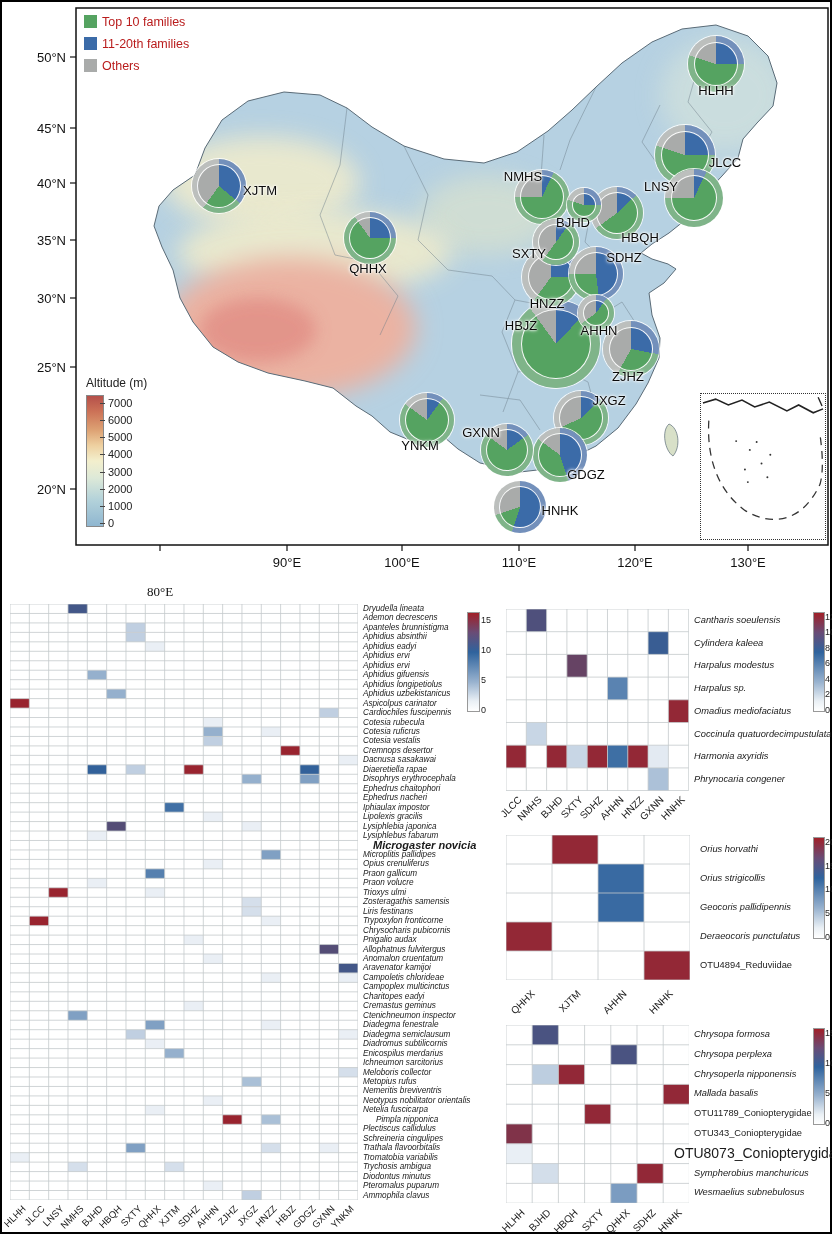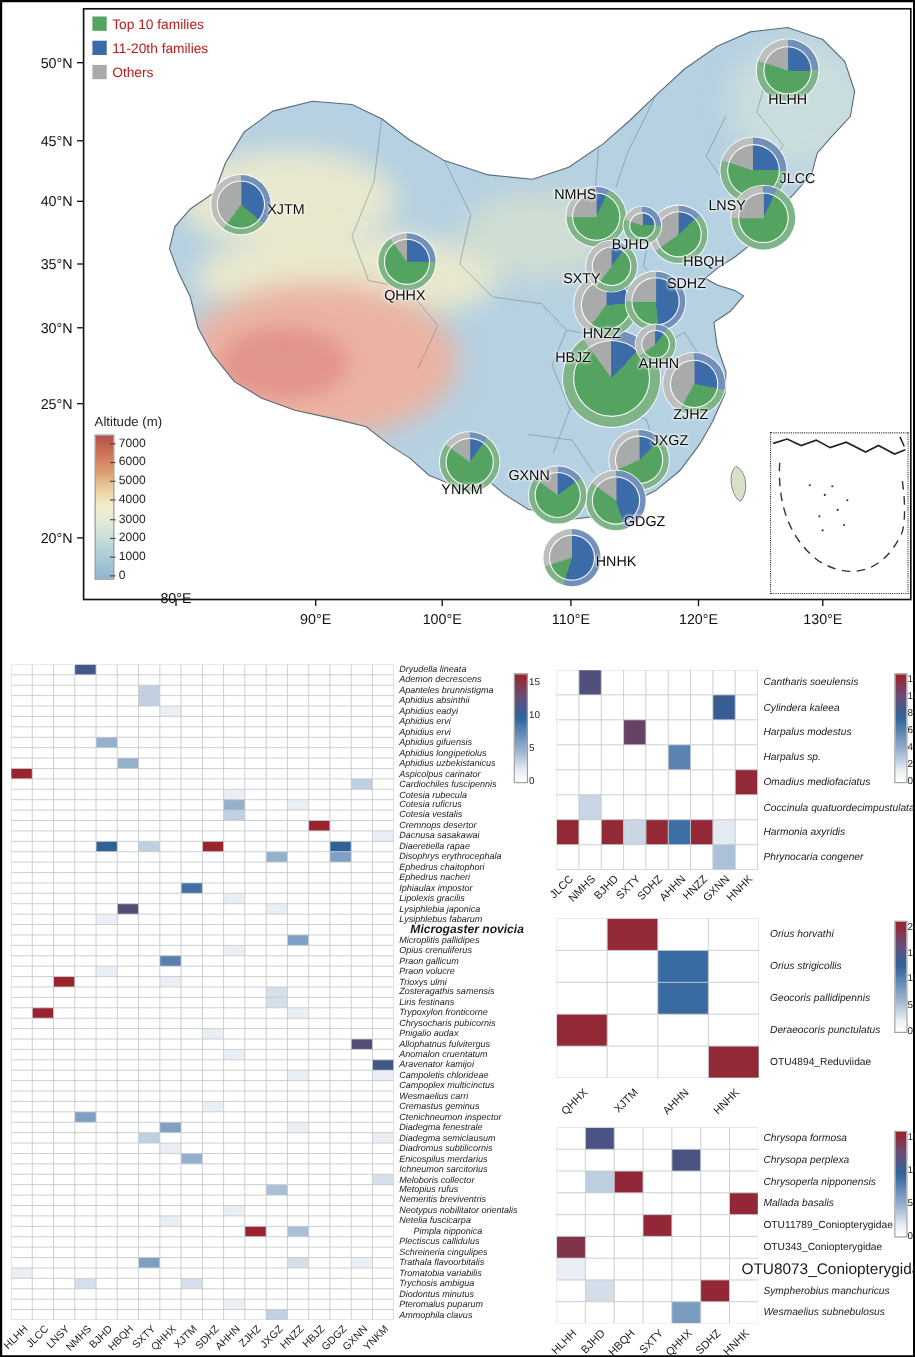--- a/index.html
+++ b/index.html
@@ -117,21 +117,21 @@
   </svg>
 
   <div id="map-axes">
       <div class="axis-lab" style="right: 766px; top: 57px; transform: translateY(-50%); position: absolute;">50°N</div>
       <div class="axis-lab" style="right: 766px; top: 128px; transform: translateY(-50%); position: absolute;">45°N</div>
       <div class="axis-lab" style="right: 766px; top: 183px; transform: translateY(-50%); position: absolute;">40°N</div>
       <div class="axis-lab" style="right: 766px; top: 240px; transform: translateY(-50%); position: absolute;">35°N</div>
       <div class="axis-lab" style="right: 766px; top: 298px; transform: translateY(-50%); position: absolute;">30°N</div>
       <div class="axis-lab" style="right: 766px; top: 367px; transform: translateY(-50%); position: absolute;">25°N</div>
       <div class="axis-lab" style="right: 766px; top: 489px; transform: translateY(-50%); position: absolute;">20°N</div>
-      <div class="axis-lab" style="left: 160px; top: 536px; transform: translateX(-50%); position: absolute;">80°E</div>
+      <div class="axis-lab" style="left: 160px; top: 584px; transform: translateX(-50%); position: absolute; font-family: Liberation Serif, serif;">80°E</div>
       <div class="axis-lab" style="left: 287px; top: 555px; transform: translateX(-50%); position: absolute;">90°E</div>
       <div class="axis-lab" style="left: 402px; top: 555px; transform: translateX(-50%); position: absolute;">100°E</div>
       <div class="axis-lab" style="left: 519px; top: 555px; transform: translateX(-50%); position: absolute;">110°E</div>
       <div class="axis-lab" style="left: 635px; top: 555px; transform: translateX(-50%); position: absolute;">120°E</div>
       <div class="axis-lab" style="left: 748px; top: 555px; transform: translateX(-50%); position: absolute;">130°E</div>
     </div>
   <div id="map-legend">
       <div class="legend-row" style="left: 84px; top: 15px; width: 140px; position: absolute;">
         <div class="legend-sw" style="background: rgb(85, 163, 97);"></div>
         <div class="legend-tx">Top 10 families</div>
@@ -452,21 +452,21 @@
       <div class="hm-rowlab it" style="left: 363px; top: 897.26px; height: 9.46px; line-height: 9.46px; font-size: 8.2px; position: absolute;">Zosteragathis samensis</div>
       <div class="hm-rowlab it" style="left: 363px; top: 906.72px; height: 9.46px; line-height: 9.46px; font-size: 8.2px; position: absolute;">Liris festinans</div>
       <div class="hm-rowlab it" style="left: 363px; top: 916.18px; height: 9.46px; line-height: 9.46px; font-size: 8.2px; position: absolute;">Trypoxylon fronticorne</div>
       <div class="hm-rowlab it" style="left: 363px; top: 925.64px; height: 9.46px; line-height: 9.46px; font-size: 8.2px; position: absolute;">Chrysocharis pubicornis</div>
       <div class="hm-rowlab it" style="left: 363px; top: 935.1px; height: 9.46px; line-height: 9.46px; font-size: 8.2px; position: absolute;">Pnigalio audax</div>
       <div class="hm-rowlab it" style="left: 363px; top: 944.56px; height: 9.46px; line-height: 9.46px; font-size: 8.2px; position: absolute;">Allophatnus fulvitergus</div>
       <div class="hm-rowlab it" style="left: 363px; top: 954.02px; height: 9.46px; line-height: 9.46px; font-size: 8.2px; position: absolute;">Anomalon cruentatum</div>
       <div class="hm-rowlab it" style="left: 363px; top: 963.48px; height: 9.46px; line-height: 9.46px; font-size: 8.2px; position: absolute;">Aravenator kamijoi</div>
       <div class="hm-rowlab it" style="left: 363px; top: 972.94px; height: 9.46px; line-height: 9.46px; font-size: 8.2px; position: absolute;">Campoletis chlorideae</div>
       <div class="hm-rowlab it" style="left: 363px; top: 982.4px; height: 9.46px; line-height: 9.46px; font-size: 8.2px; position: absolute;">Campoplex multicinctus</div>
-      <div class="hm-rowlab it" style="left: 363px; top: 991.86px; height: 9.46px; line-height: 9.46px; font-size: 8.2px; position: absolute;">Wesmaelius carri</div>
+      <div class="hm-rowlab it" style="left: 363px; top: 991.86px; height: 9.46px; line-height: 9.46px; font-size: 8.2px; position: absolute;">Charitopes eadyi</div>
       <div class="hm-rowlab it" style="left: 363px; top: 1001.32px; height: 9.46px; line-height: 9.46px; font-size: 8.2px; position: absolute;">Cremastus geminus</div>
       <div class="hm-rowlab it" style="left: 363px; top: 1010.78px; height: 9.46px; line-height: 9.46px; font-size: 8.2px; position: absolute;">Ctenichneumon inspector</div>
       <div class="hm-rowlab it" style="left: 363px; top: 1020.24px; height: 9.46px; line-height: 9.46px; font-size: 8.2px; position: absolute;">Diadegma fenestrale</div>
       <div class="hm-rowlab it" style="left: 363px; top: 1029.7px; height: 9.46px; line-height: 9.46px; font-size: 8.2px; position: absolute;">Diadegma semiclausum</div>
       <div class="hm-rowlab it" style="left: 363px; top: 1039.16px; height: 9.46px; line-height: 9.46px; font-size: 8.2px; position: absolute;">Diadromus subtilicornis</div>
       <div class="hm-rowlab it" style="left: 363px; top: 1048.62px; height: 9.46px; line-height: 9.46px; font-size: 8.2px; position: absolute;">Enicospilus merdarius</div>
       <div class="hm-rowlab it" style="left: 363px; top: 1058.08px; height: 9.46px; line-height: 9.46px; font-size: 8.2px; position: absolute;">Ichneumon sarcitorius</div>
       <div class="hm-rowlab it" style="left: 363px; top: 1067.54px; height: 9.46px; line-height: 9.46px; font-size: 8.2px; position: absolute;">Meloboris collector</div>
       <div class="hm-rowlab it" style="left: 363px; top: 1077px; height: 9.46px; line-height: 9.46px; font-size: 8.2px; position: absolute;">Metopius rufus</div>
       <div class="hm-rowlab it" style="left: 363px; top: 1086.46px; height: 9.46px; line-height: 9.46px; font-size: 8.2px; position: absolute;">Nemeritis breviventris</div>

